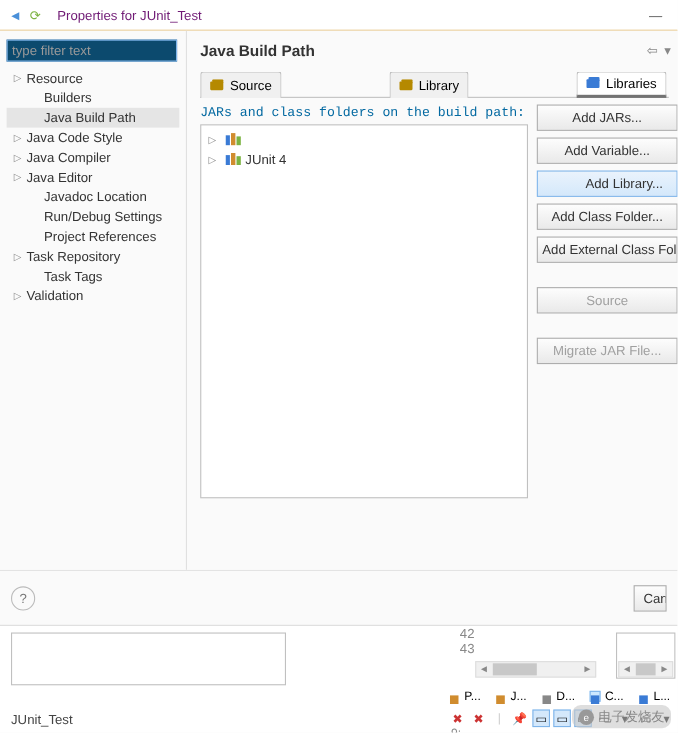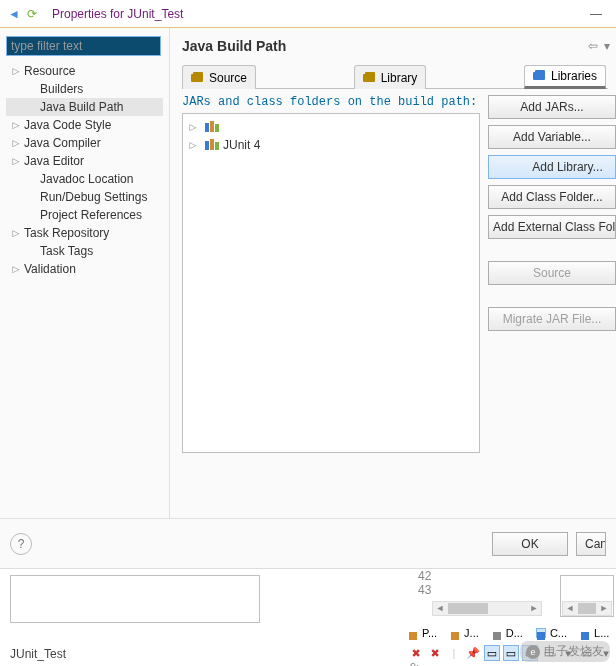--- a/index.html
+++ b/index.html
@@ -195,21 +195,20 @@
           <div class="gap"></div>
           <div class="btn disabled">Migrate JAR File...</div>
         </div>
     </div>
   </div>
 </div>
 
 <div class="footer">
   <div class="help-icon">?</div>
   <div class="spacer"></div>
-  <div class="btn">OK</div>
   <div class="btn" style="width:30px;overflow:hidden;text-align:left;padding-left:8px">Cancel</div>
 </div>
 
 <div class="bottom-area">
   <div class="editor-panel"></div>
   <div class="label">JUnit_Test</div>
 
   <div class="line-nums">
     <div>42</div>
     <div>43</div>

